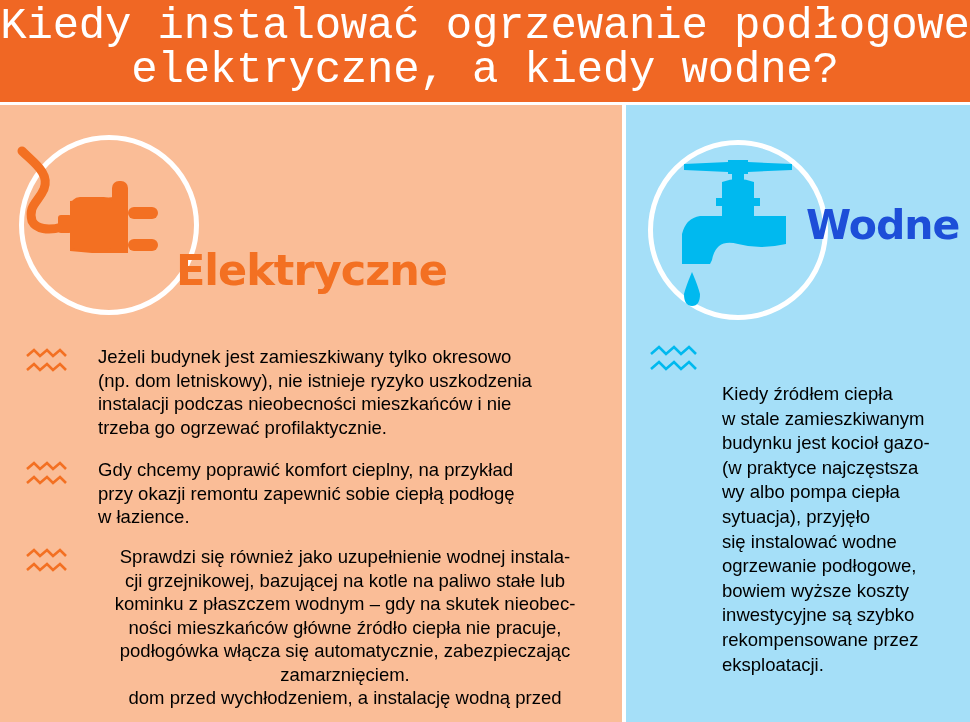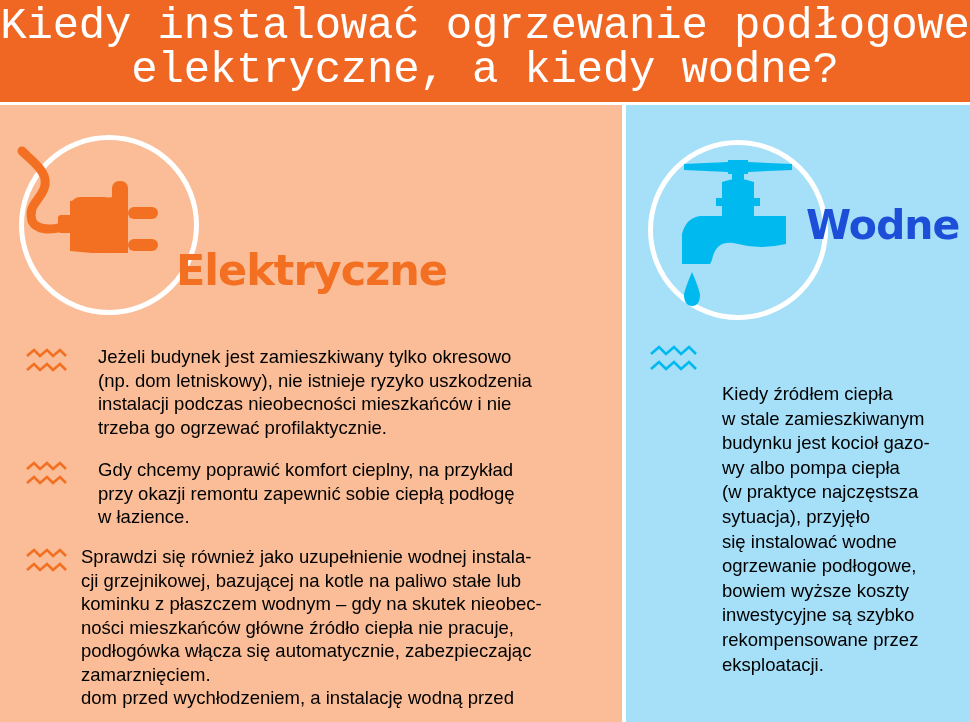--- a/index.html
+++ b/index.html
@@ -62,21 +62,21 @@
         <div>Gdy chcemy poprawić komfort cieplny, na przykład</div>
         <div>przy okazji remontu zapewnić sobie ciepłą podłogę</div>
         <div>w łazience.</div>
       </div>
     </div>
     <div class="bullet" style="position:absolute; top:200px; left:0; width:580px;">
       <svg class="wave" style="left:0; top:2px;" width="44" height="30" viewBox="0 0 44 30">
         <polyline points="1,9 8,3 14,9 21,3 27,9 34,3 40,9" stroke="#f37022" stroke-width="2.6" fill="none"></polyline>
         <polyline points="1,23 8,17 14,23 21,17 27,23 34,17 40,23" stroke="#f37022" stroke-width="2.6" fill="none"></polyline>
       </svg>
-      <div class="text left-text" style="position:absolute; left:55px; top:0; width:510px;">
+      <div class="text left-text" style="position:absolute; left:64px; top:0; width:510px;text-align:center;">
         <div>Sprawdzi się również jako uzupełnienie wodnej instala-</div>
         <div>cji grzejnikowej, bazującej na kotle na paliwo stałe lub</div>
         <div>kominku z płaszczem wodnym – gdy na skutek nieobec-</div>
         <div>ności mieszkańców główne źródło ciepła nie pracuje,</div>
         <div>podłogówka włącza się automatycznie, zabezpieczając</div>
         <div>zamarznięciem.</div>
         <div>dom przed wychłodzeniem, a instalację wodną przed</div>
       </div>
     </div>
   </div>
@@ -104,22 +104,22 @@
   <div class="bullets" style="left:24px; top:237px; width:320px;">
     <div class="bullet" style="position:absolute; top:0; left:0; width:320px;">
       <svg class="wave" style="left:0; top:2px;" width="50" height="32" viewBox="0 0 50 32">
         <polyline points="1,10 9,3 16,10 24,3 31,10 39,3 46,10" stroke="#00b9ef" stroke-width="2.6" fill="none"></polyline>
         <polyline points="1,25 9,18 16,25 24,18 31,25 39,18 46,25" stroke="#00b9ef" stroke-width="2.6" fill="none"></polyline>
       </svg>
       <div class="text" style="position:absolute; left:72px; top:0; width:240px; line-height:24.6px;margin-top:40px;">
         <div>Kiedy źródłem ciepła</div>
         <div>w stale zamieszkiwanym</div>
         <div>budynku jest kocioł gazo-</div>
+        <div>(w praktyce najczęstsza</div>
         <div>wy albo pompa ciepła</div>
-        <div>(w praktyce najczęstsza</div>
         <div>sytuacja), przyjęło</div>
         <div>się instalować wodne</div>
         <div>ogrzewanie podłogowe,</div>
         <div>bowiem wyższe koszty</div>
         <div>inwestycyjne są szybko</div>
         <div>rekompensowane przez</div>
         <div>eksploatacji.</div>
       </div>
     </div>
   </div>

